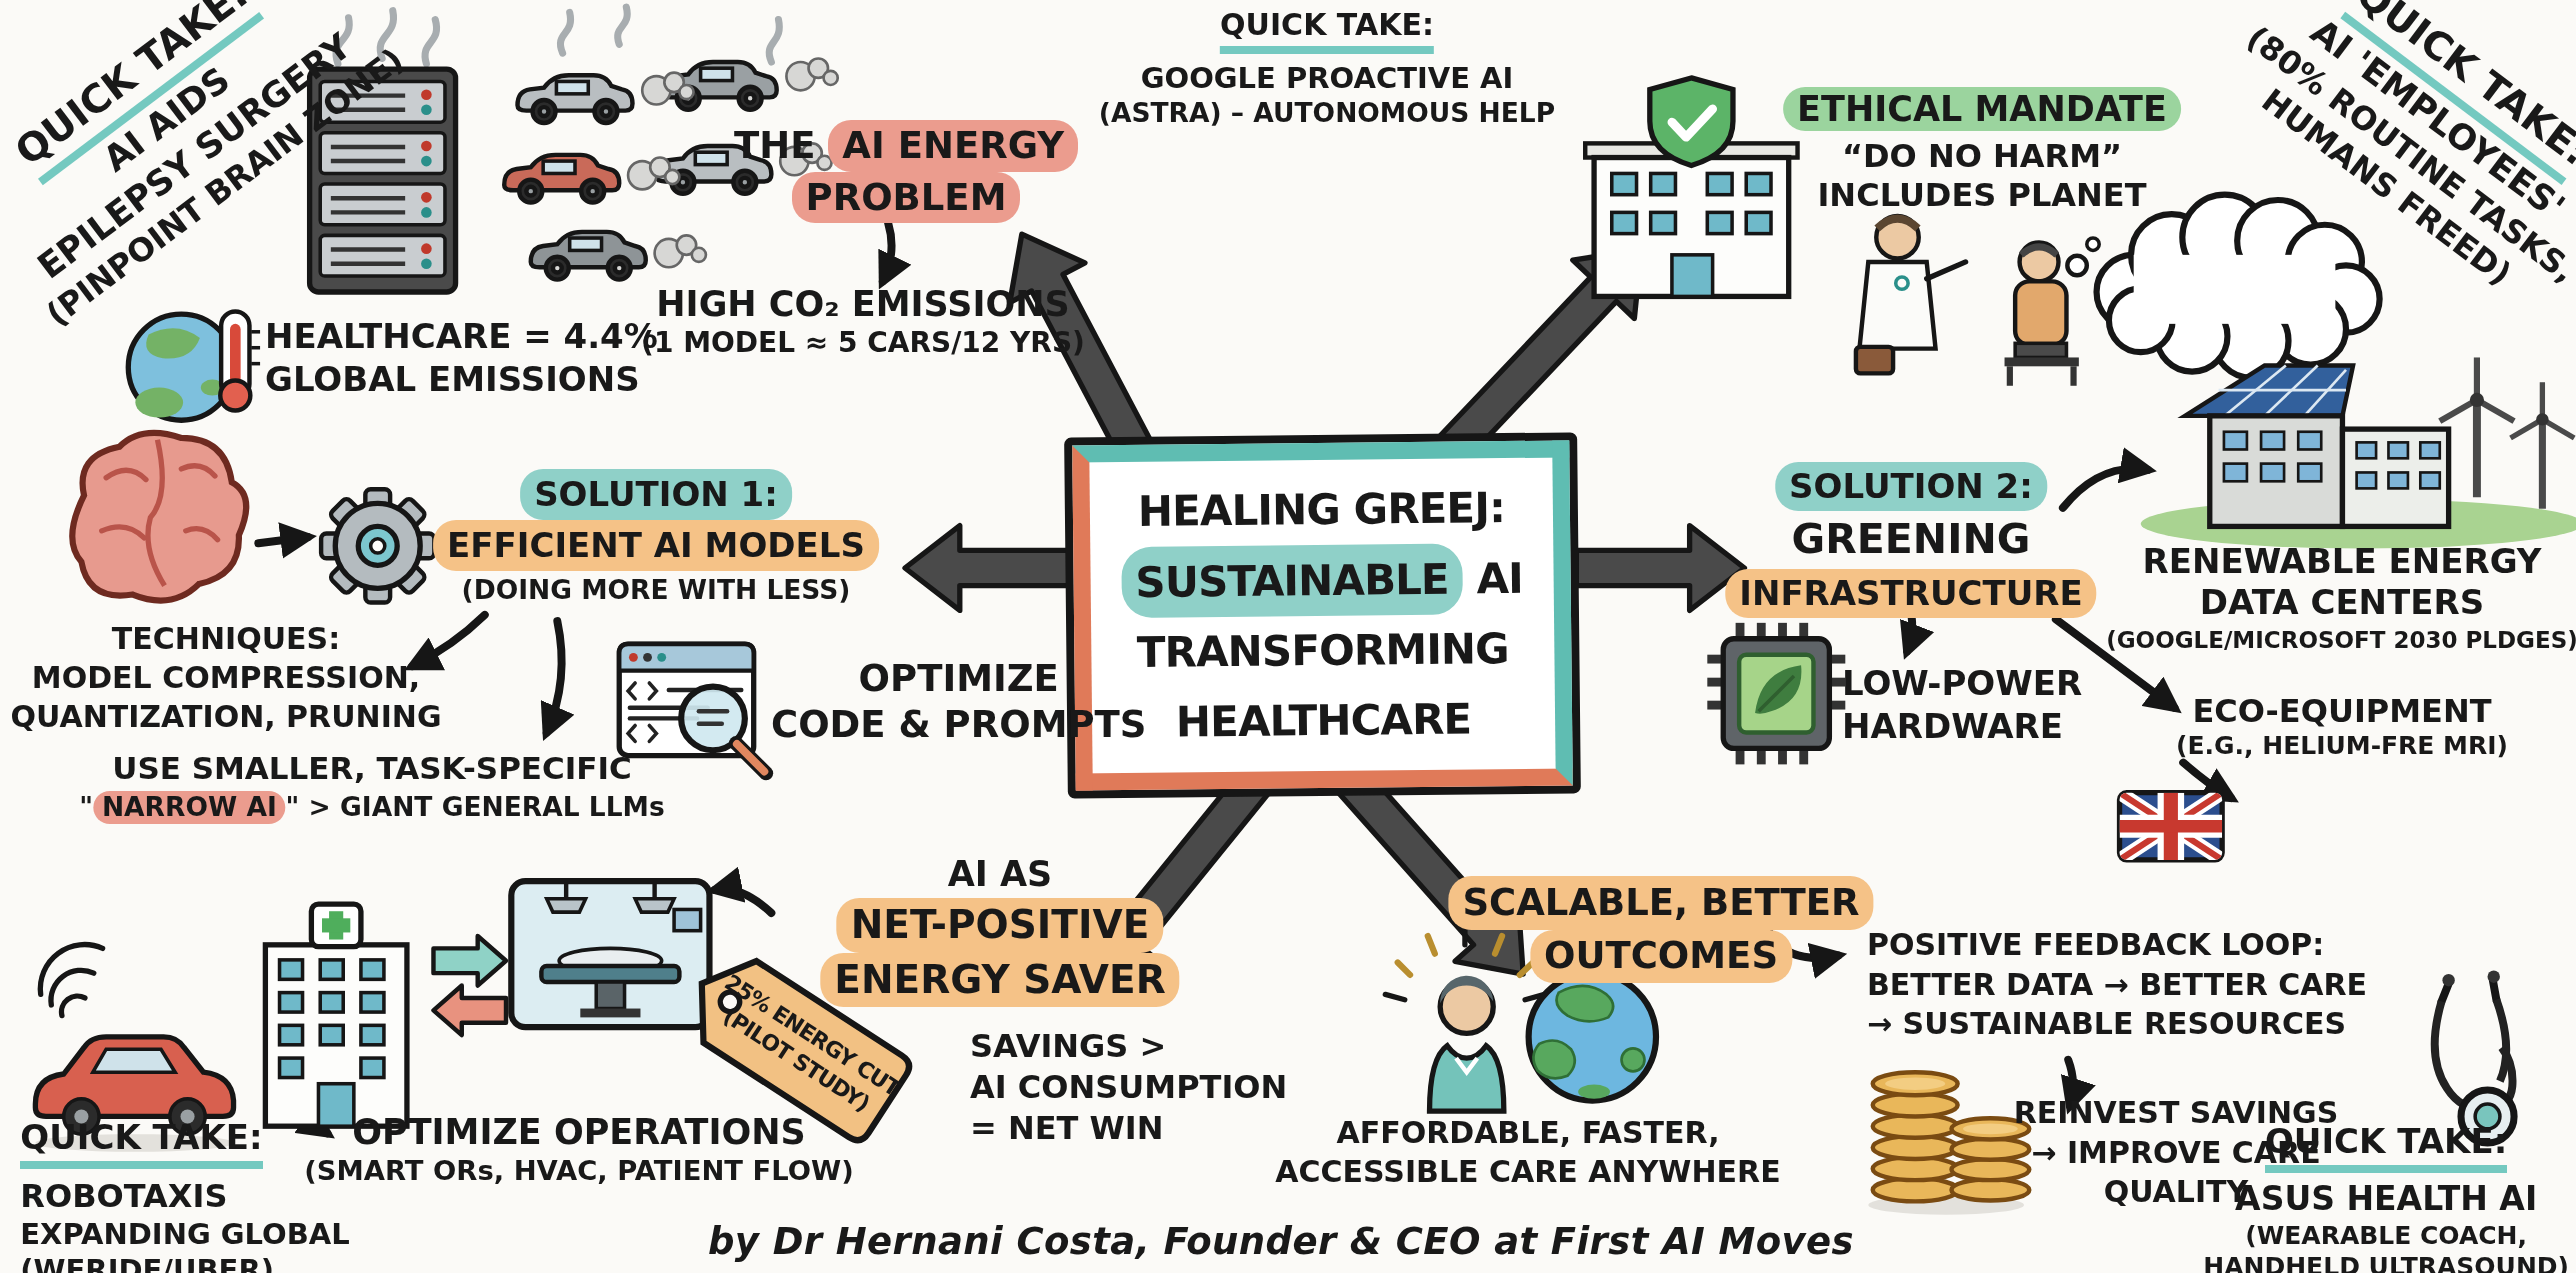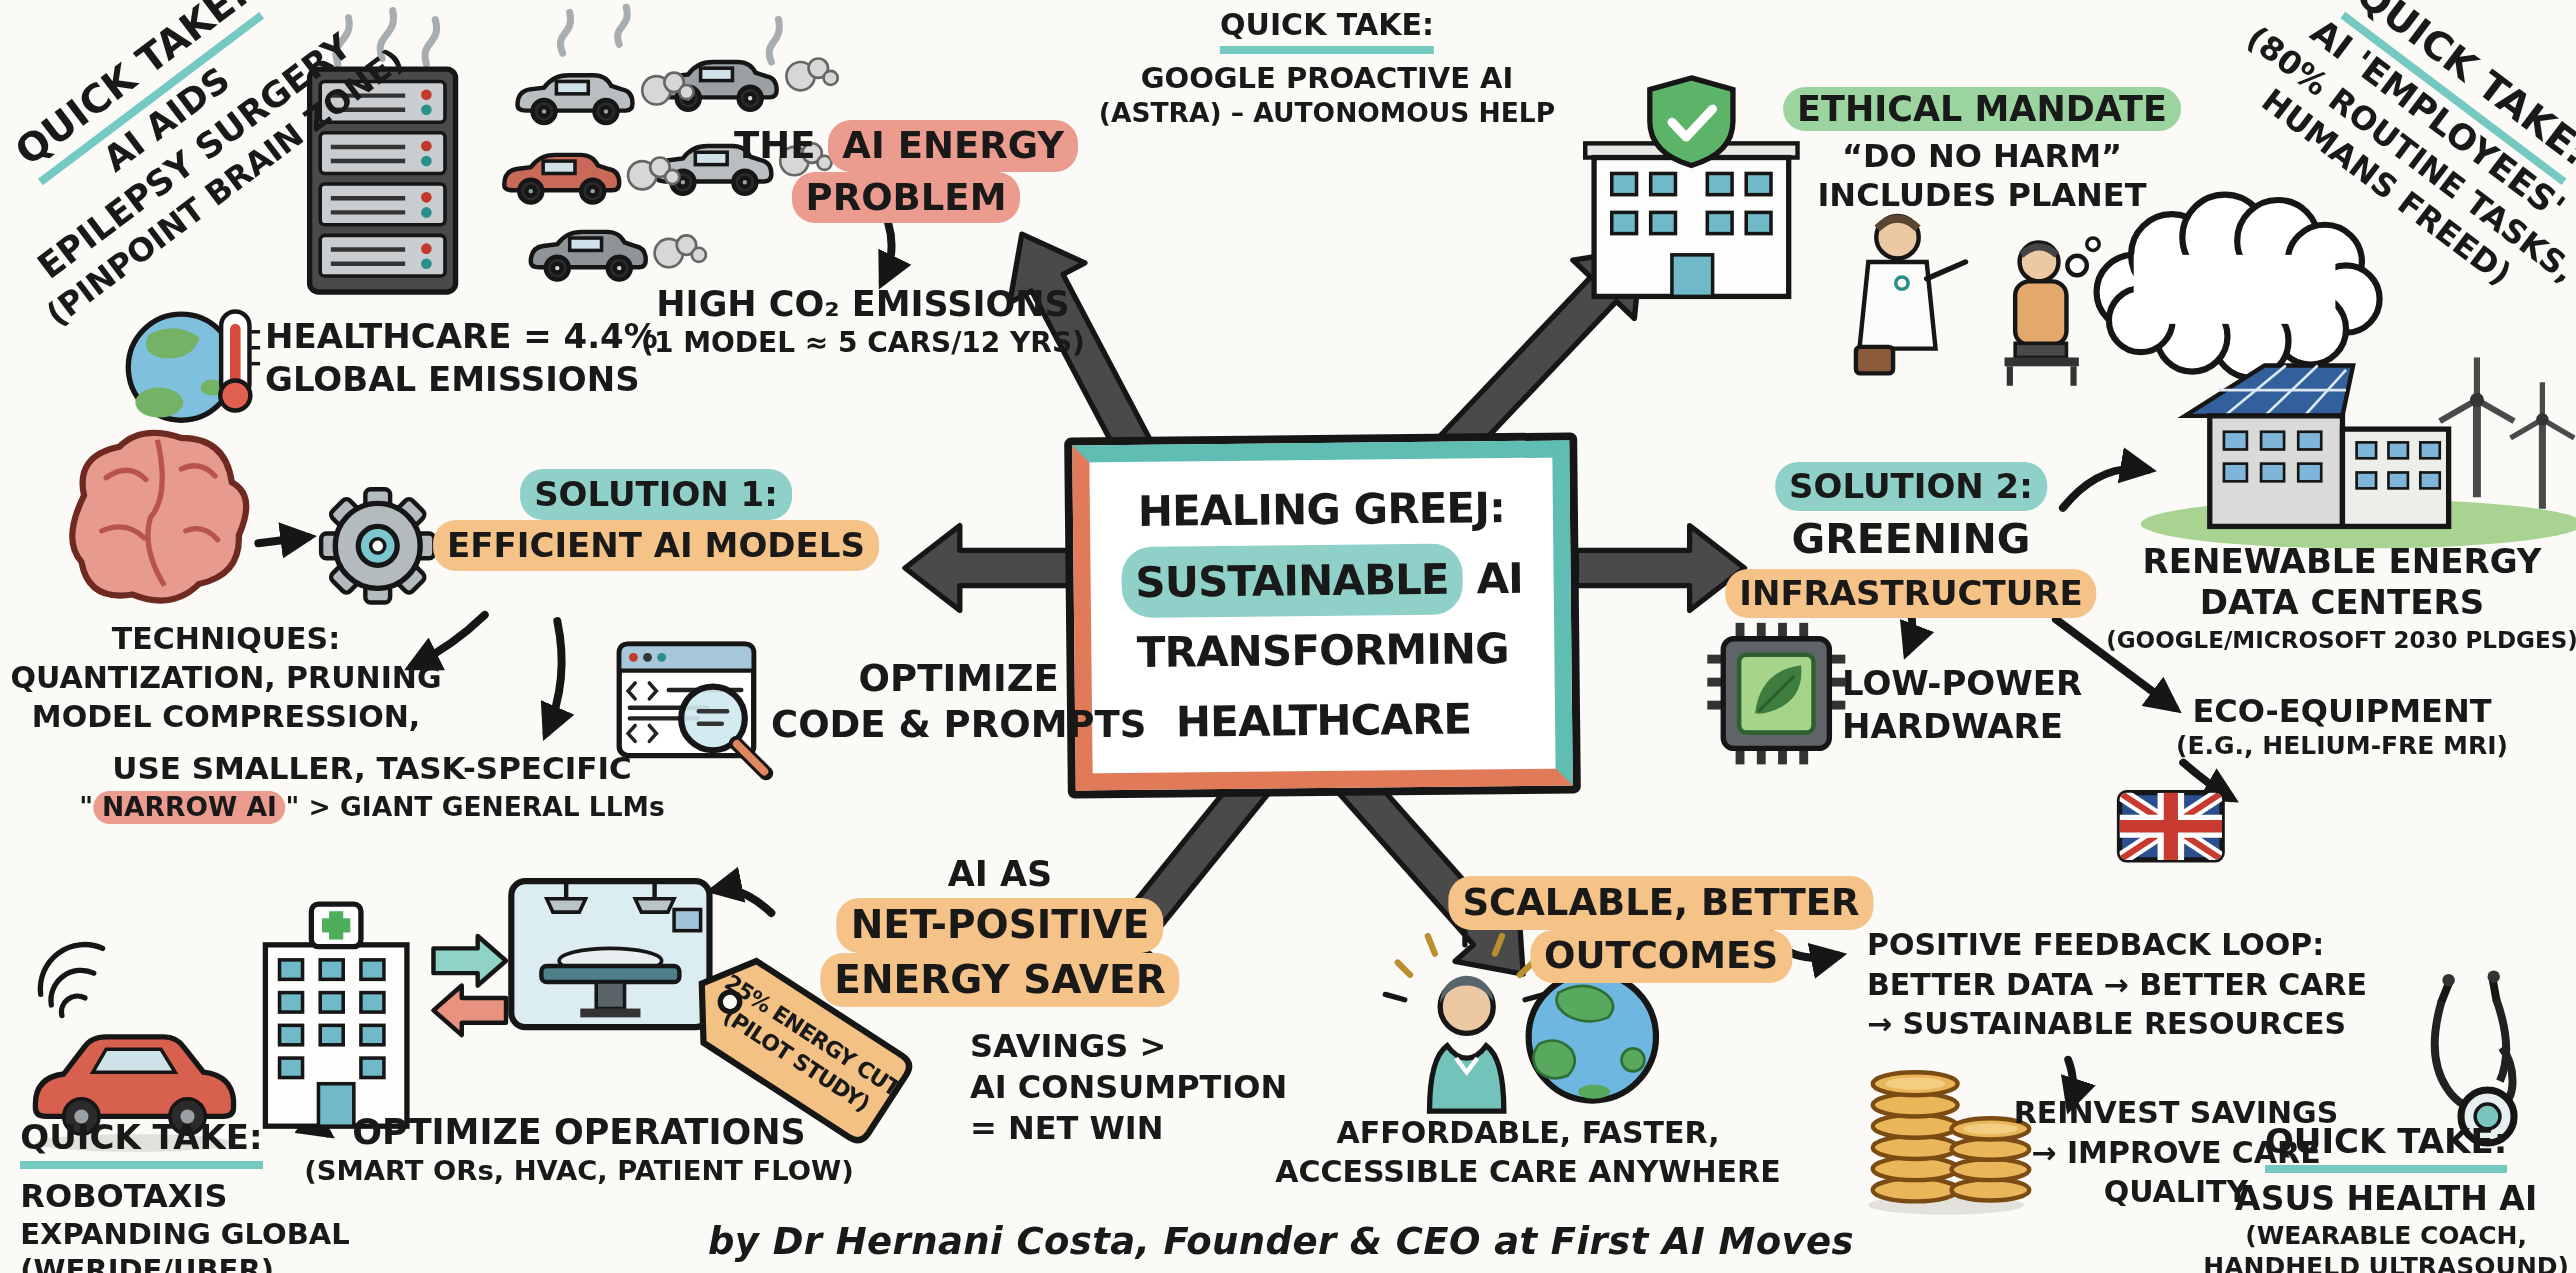--- a/index.html
+++ b/index.html
@@ -547,26 +547,27 @@
     <div>HEALING GREEJ:</div>
     <div><span class="hl hl-teal" style="border-radius:30px;">SUSTAINABLE</span><span> AI</span></div>
     <div>TRANSFORMING</div>
     <div>HEALTHCARE</div>
   </div>
 </div>
 
 <div class="t" style="left:656px;top:469px;line-height:1.45;">
   <div style="font-size:34px;"><span class="hl hl-teal">SOLUTION 1:</span></div>
   <div style="font-size:34px;"><span class="hl hl-orange">EFFICIENT AI MODELS</span></div>
+  <div style="font-size:26.5px;">(DOING MORE WITH LESS)</div>
 </div>
 
 <div class="t" style="left:226px;top:619px;font-size:30px;line-height:1.3;">
   <div>TECHNIQUES:</div>
+  <div>MODEL COMPRESSION,</div>
   <div>QUANTIZATION, PRUNING</div>
-  <div>MODEL COMPRESSION,</div>
 </div>
 
 <div class="t" style="left:372px;top:750px;">
   <div style="font-size:31px;">USE SMALLER, TASK-SPECIFIC</div>
   <div style="font-size:26.5px;margin-top:3.5px;"><span>"</span><span class="hl hl-salmon" style="padding:0 8.8px;">NARROW AI</span><span>" &gt; GIANT GENERAL LLMs</span></div>
 </div>
 
 <div class="tl" style="left:771px;top:656px;font-size:37px;line-height:1.25;text-align:center;">
   <div>OPTIMIZE</div>
   <div>CODE &amp; PROMPTS</div>

